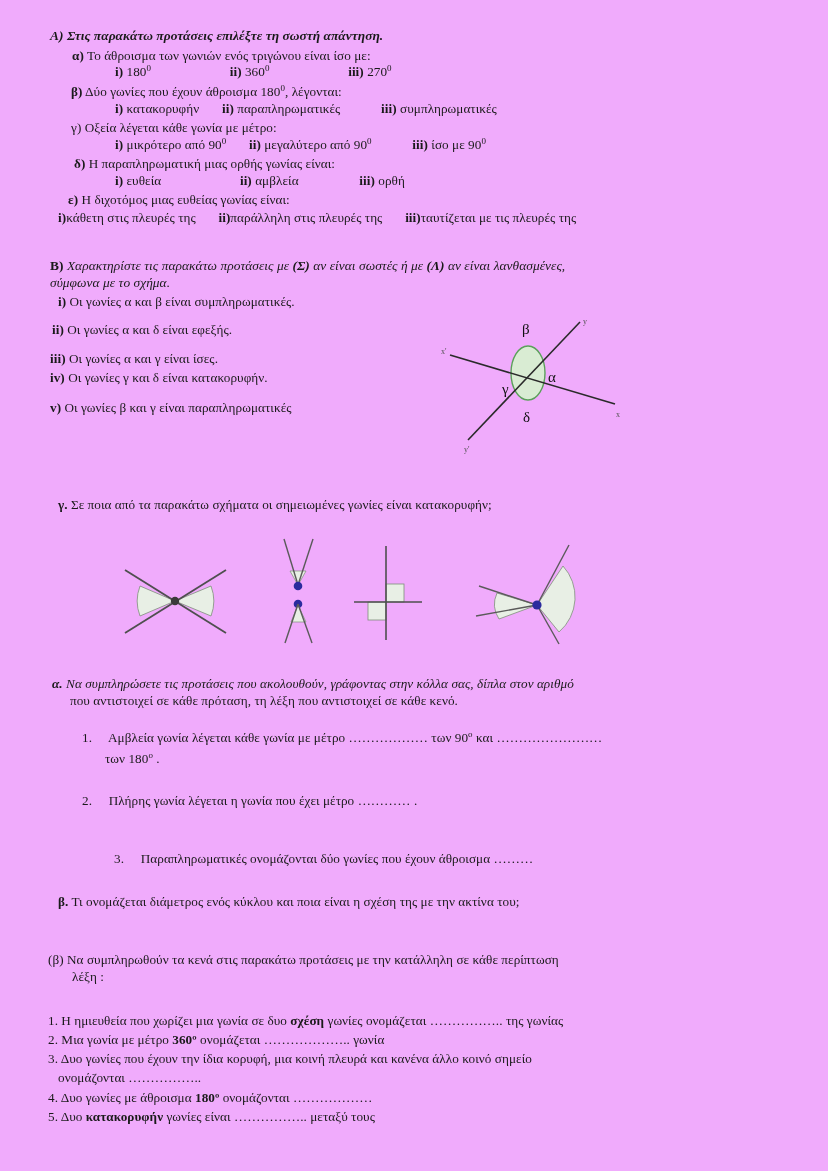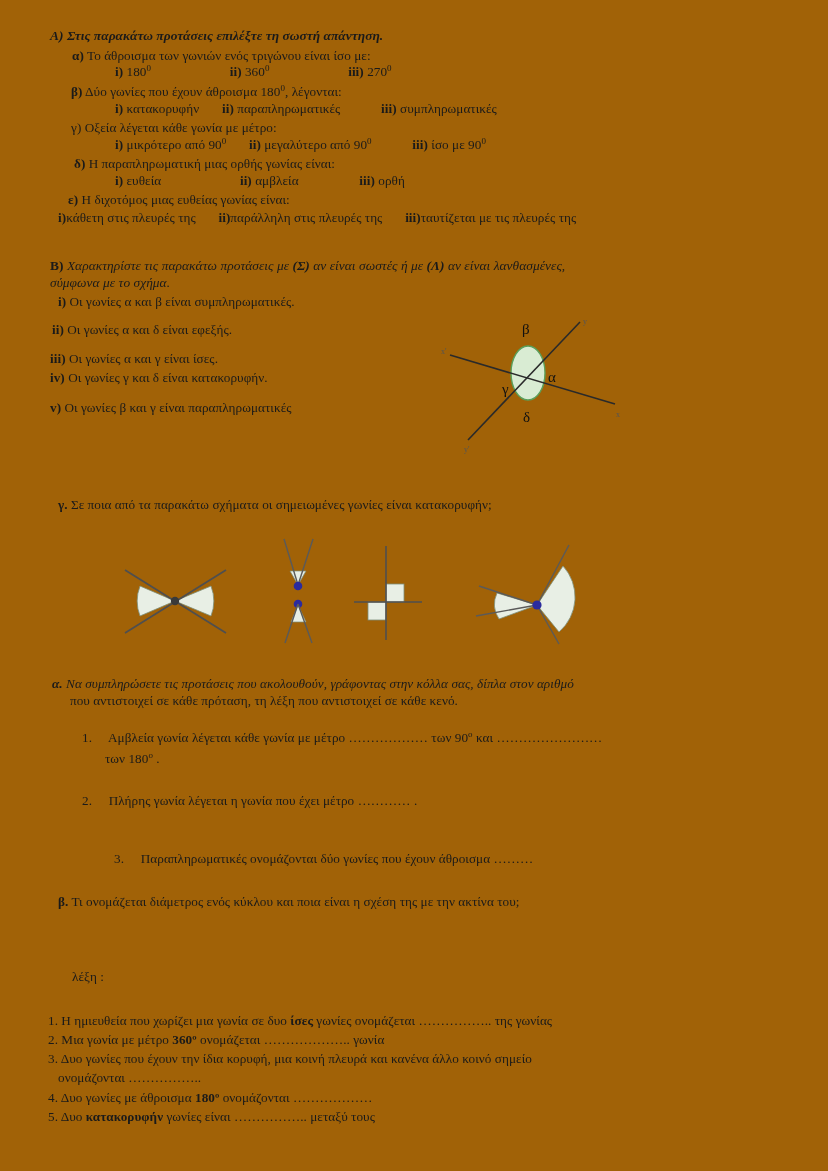--- a/index.html
+++ b/index.html
@@ -13,21 +13,21 @@
     position: relative;
     font-family: "Liberation Serif", "DejaVu Serif", serif;
     color: #1a1a1a;
     overflow: hidden;
   }
   .page {
     position: absolute;
     left: 0; top: 0;
     width: 828px;
     height: 1171px;
-    background: #a16207;
+    background: #f0abfc;
   }
   .blk { position: absolute; }
 
   .ln {
     font-size: 13.2px;
     line-height: 16.5px;
     white-space: nowrap;
     letter-spacing: 0.05px;
   }
   .bd { font-weight: bold; }
@@ -246,25 +246,29 @@
     <span>3.</span>
     <span style="display:inline-block;width:10px;"></span>
     <span>Παραπληρωματικές ονομάζονται δύο γωνίες που έχουν άθροισμα </span><span>………</span>
   </div>
 
   <div class="blk ln" style="left:58px; top:894px;">
     <span class="bd">β.</span>
     <span>Τι ονομάζεται διάμετρος ενός κύκλου και ποια είναι η σχέση της με την ακτίνα του;</span>
   </div>
 
+  <div class="blk ln" style="left:48px; top:952px;">
+    <span>(β)</span>
+    <span>Να συμπληρωθούν τα κενά στις παρακάτω προτάσεις με την κατάλληλη σε κάθε περίπτωση</span>
+  </div>
   <div class="blk ln" style="left:72px; top:969px;">λέξη :</div>
 
   <div class="blk ln" style="left:48px; top:1013px;">
     <span>1.</span>
-    <span>Η ημιευθεία που χωρίζει μια γωνία σε δυο </span><span class="bd">ίσες</span><span> γωνίες ονομάζεται </span><span>……………..</span><span> της γωνίας</span>
+    <span>Η ημιευθεία που χωρίζει μια γωνία σε δυο </span><span class="bd">σχέση</span><span> γωνίες ονομάζεται </span><span>……………..</span><span> της γωνίας</span>
   </div>
 
   <div class="blk ln" style="left:48px; top:1032px;">
     <span>2.</span>
     <span>Μια γωνία με μέτρο </span><span class="bd">360º</span><span> ονομάζεται </span><span>………………..</span><span> γωνία</span>
   </div>
 
   <div class="blk ln" style="left:48px; top:1051px;">
     <span>3.</span>
     <span>Δυο γωνίες που έχουν την ίδια κορυφή, μια κοινή πλευρά και κανένα άλλο κοινό σημείο</span>

